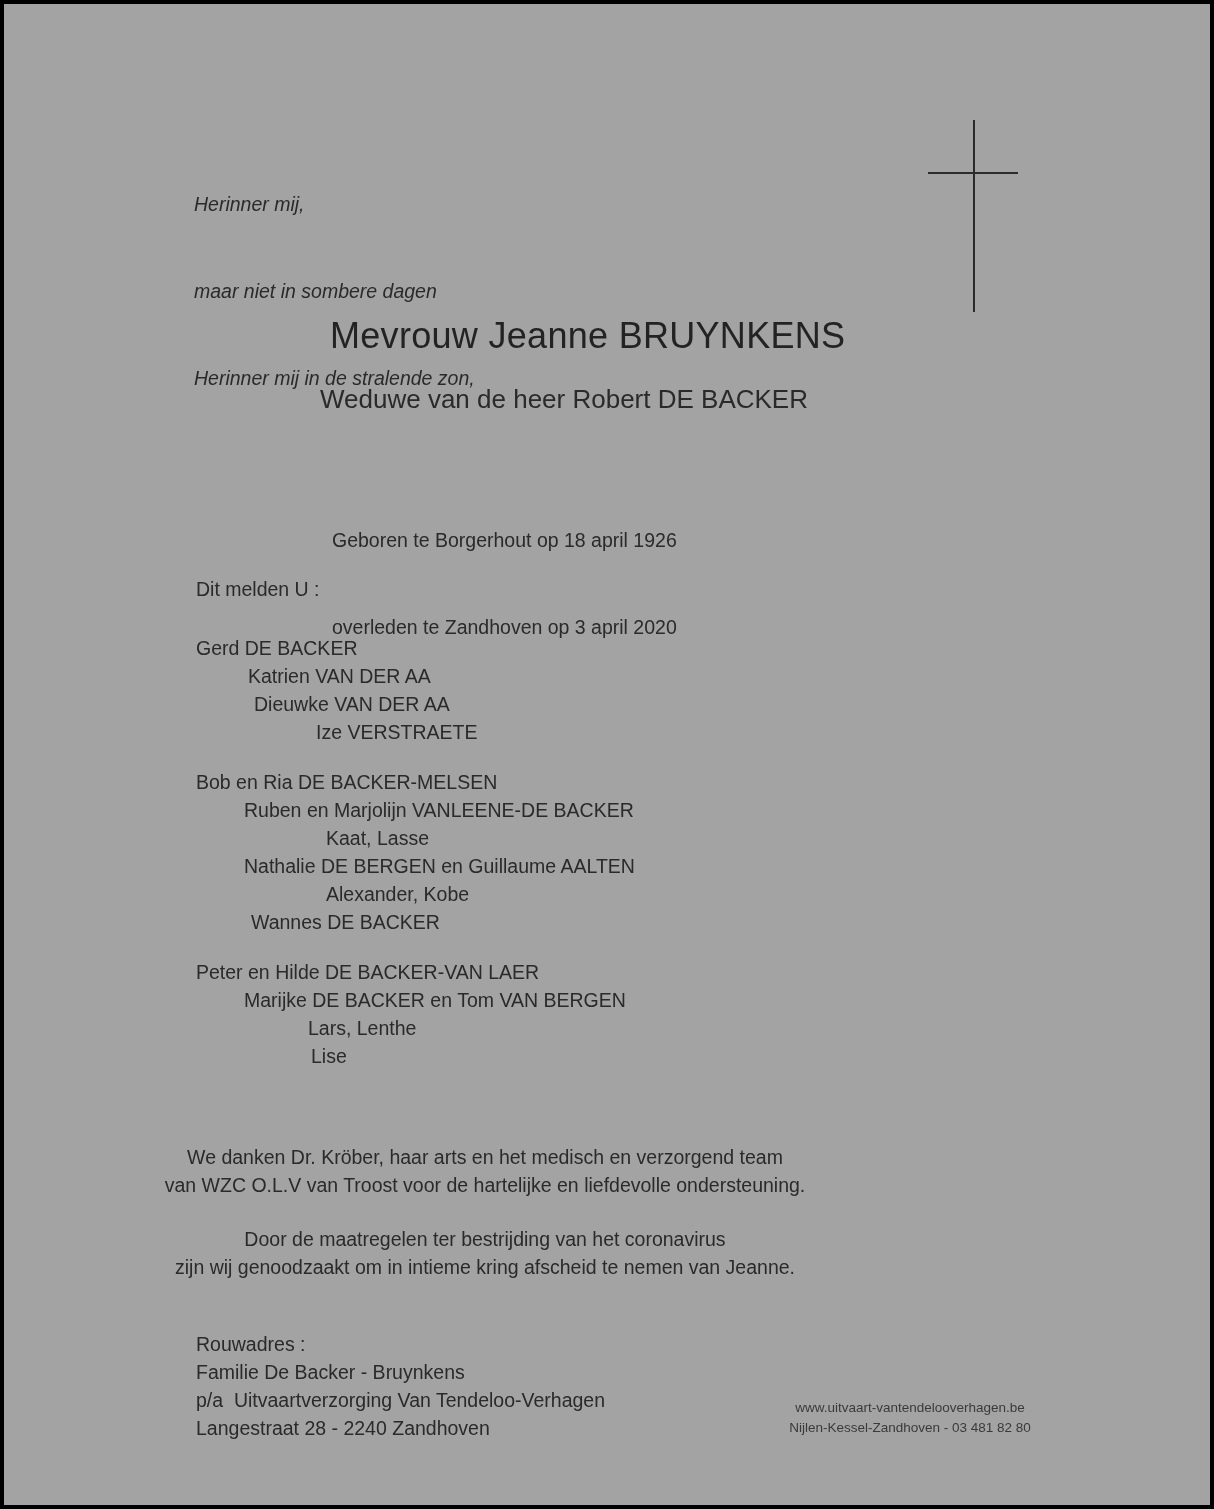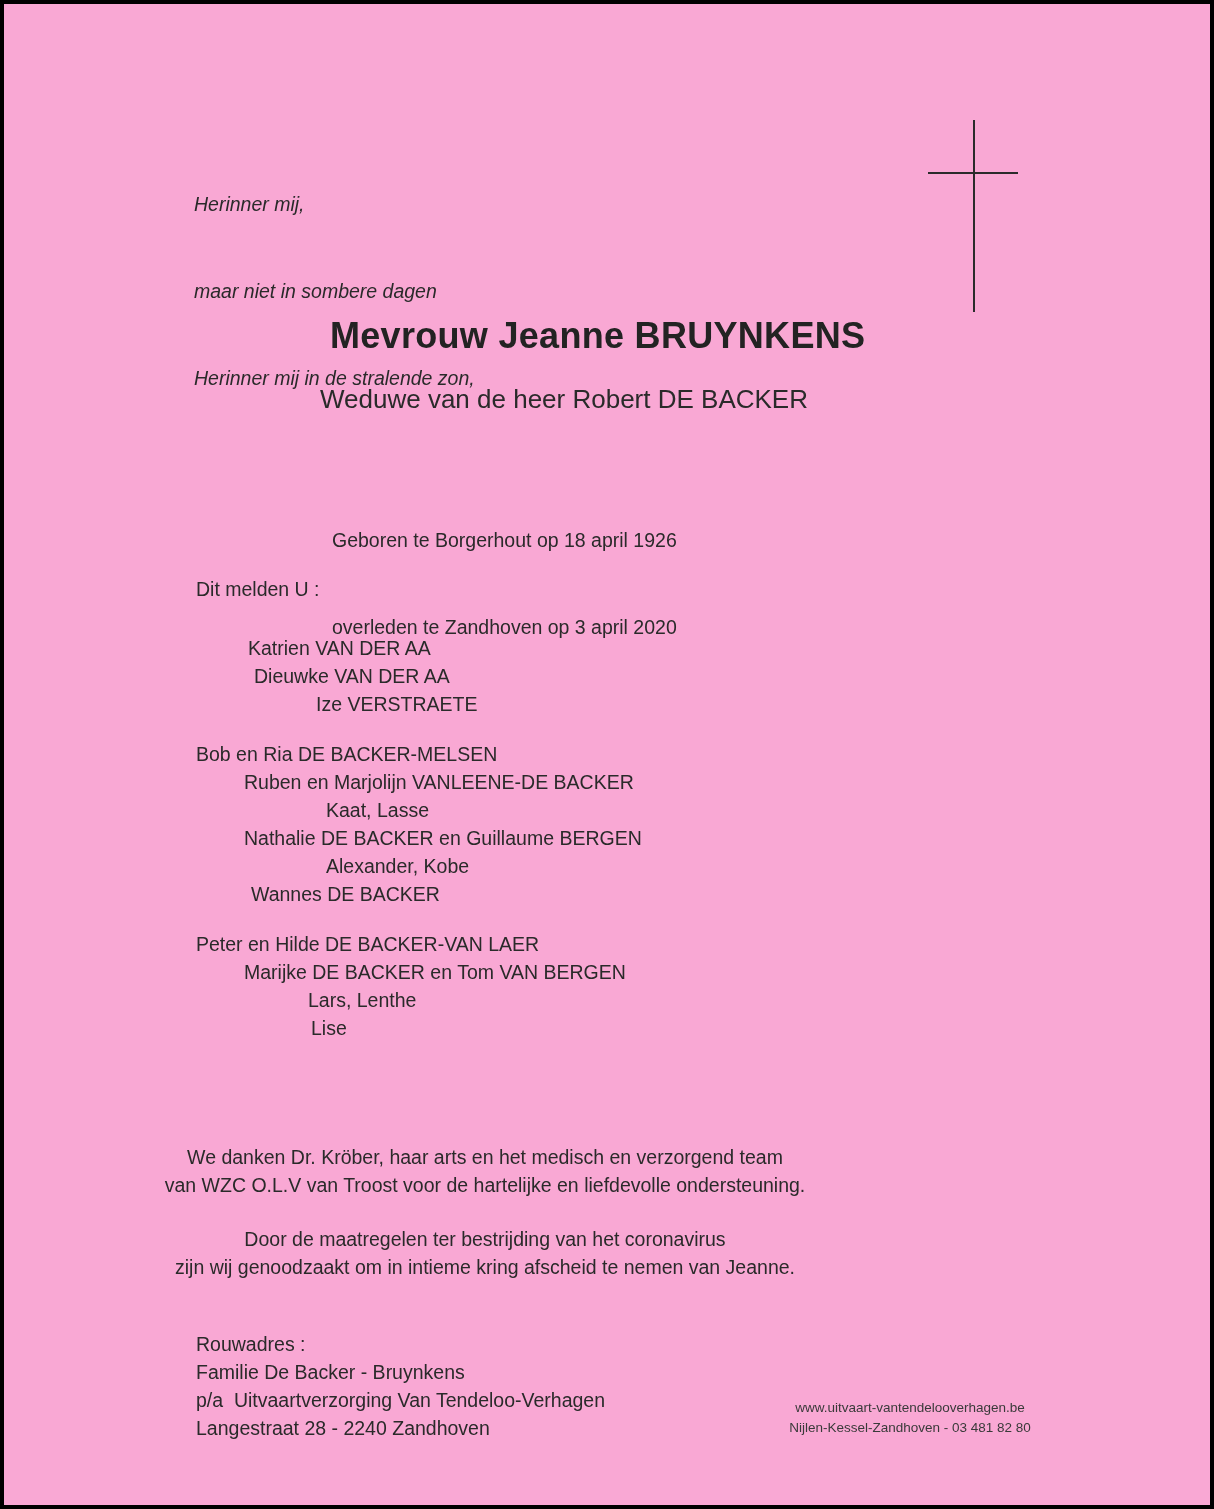--- a/index.html
+++ b/index.html
@@ -8,21 +8,21 @@
     background: #ffffff;
   }
   body {
     font-family: "Liberation Sans", sans-serif;
     color: #231f20;
   }
   .page {
     position: relative;
     width: 1214px;
     height: 1509px;
-    background: #f9a8d4;
+    background: #a3a3a3;
     box-sizing: border-box;
     overflow: hidden;
   }
   
   .frame-top, .frame-bottom, .frame-left, .frame-right {
     position: absolute;
     background: #000000;
   }
   .frame-top    { left: 0; top: 0; width: 1214px; height: 4px; }
   .frame-bottom { left: 0; bottom: 0; width: 1214px; height: 4px; }
@@ -76,21 +76,20 @@
 
   
   .name {
     position: absolute;
     left: 330px;
     top: 315px;
     font-size: 36px;
     letter-spacing: 0.3px;
     color: #232323;
     white-space: nowrap;
-    font-weight: bold;
   }
   .widow {
     position: absolute;
     left: 320px;
     top: 384px;
     font-size: 26px;
     color: #2a2a2a;
     white-space: nowrap;
   }
 
@@ -196,29 +195,30 @@
 
     <div class="dates">
       <div>Geboren te Borgerhout op 18 april 1926</div>
       <div>overleden te Zandhoven op 3 april 2020</div>
     </div>
 
     <div class="announce-label">Dit melden U :</div>
 
     <div class="family">
       <div class="group">
+        <div class="line indent-0">Gerd DE BACKER</div>
         <div class="line indent-1">Katrien VAN DER AA</div>
         <div class="line indent-2">Dieuwke VAN DER AA</div>
         <div class="line indent-3">Ize VERSTRAETE</div>
       </div>
       <div class="group">
         <div class="line indent-0">Bob en Ria DE BACKER-MELSEN</div>
         <div class="line indent-4">Ruben en Marjolijn VANLEENE-DE BACKER</div>
         <div class="line indent-5">Kaat, Lasse</div>
-        <div class="line indent-4">Nathalie DE BACKER en Guillaume BERGEN</div>
+        <div class="line indent-4">Nathalie DE BERGEN en Guillaume AALTEN</div>
         <div class="line indent-5">Alexander, Kobe</div>
         <div class="line indent-6">Wannes DE BACKER</div>
       </div>
       <div class="group">
         <div class="line indent-0">Peter en Hilde DE BACKER-VAN LAER</div>
         <div class="line indent-4">Marijke DE BACKER en Tom VAN BERGEN</div>
         <div class="line indent-8">Lars, Lenthe</div>
         <div class="line indent-10">Lise</div>
       </div>
     </div>

